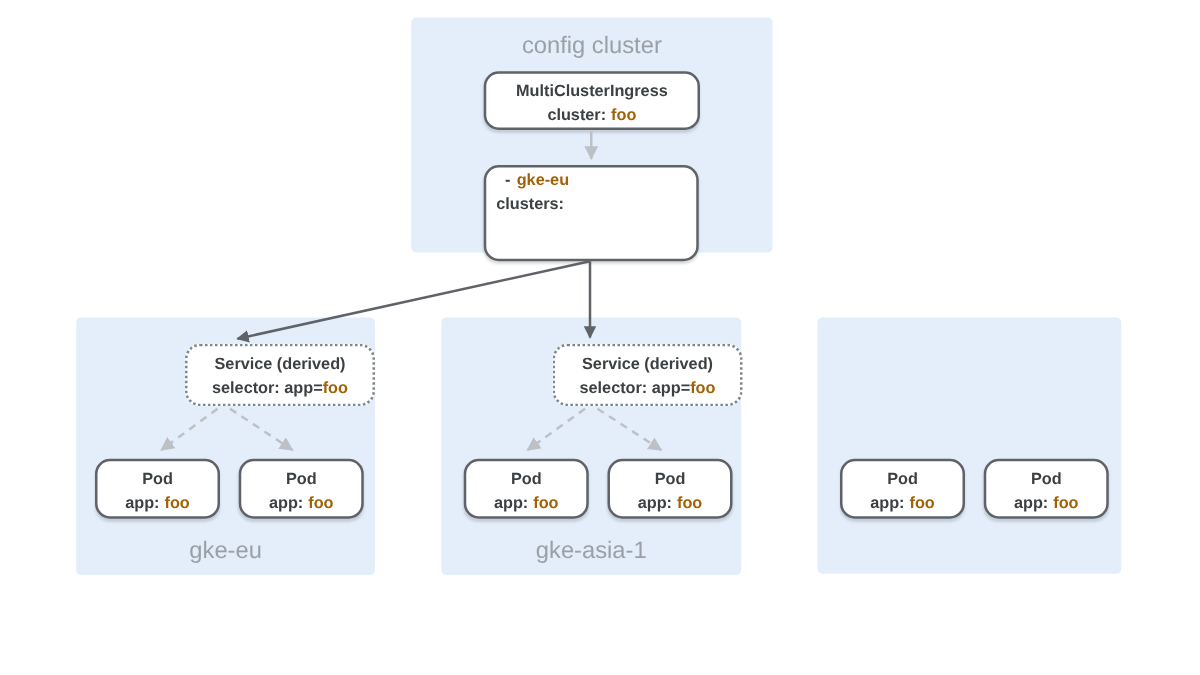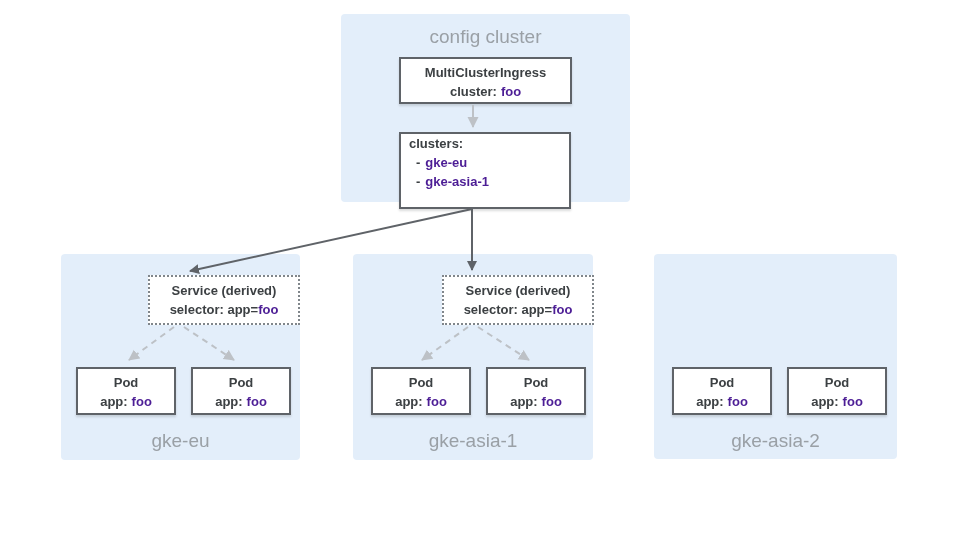--- a/index.html
+++ b/index.html
@@ -9,59 +9,56 @@
     background:#ffffff;
   }
   .panel{
     position:absolute;background:#E3EEFA;border-radius:4px;
   }
   .panel-title{
     position:absolute;left:0;right:0;text-align:center;
     color:#9AA0A6;font-size:19px;font-weight:400;
   }
   .box{
-    position:absolute;background:#ffffff;border:2px solid #5F6368;border-radius:0;
+    position:absolute;background:#ffffff;border:2px solid #5F6368;border-radius:12px;
     box-sizing:border-box;text-align:center;color:#3C4043;
     font-size:13px;font-weight:700;line-height:19px;
     box-shadow:0 2px 2px rgba(60,64,67,0.18);
   }
   .box.dotted{
     border:2px dotted #80868B;box-shadow:none;margin-left:45px;
   }
   .box .pad{padding-top:4px;}
   .left-align{text-align:left;padding-left:8px;}
   .indent{padding-left:15px;}
-  .blue{color:#4c1d95;}
+  .blue{color:#a16207;}
   .gap{margin-left:4px;}
   .dashgap{margin-right:5px;}
   svg.arrows{position:absolute;left:0;top:0;z-index:10;pointer-events:none;}
 </style>
 </head>
 <body>
 
 <div class="stage">
 
-  <div class="panel" style="left:341px;top:14px;width:289px;height:188px;">
+  <div class="panel" style="left:329px;top:14px;width:289px;height:188px;">
     <div class="panel-title" style="top:12px;">config cluster</div>
 
     <div class="box" style="left:58px;top:43px;width:173px;height:47px;">
       <div class="pad">MultiClusterIngress</div>
       <div>
         <span>cluster:</span><span class="blue gap">foo</span>
       </div>
     </div>
 
     <div class="box" style="left:58px;top:118px;width:172px;height:77px;">
-      <div class="left-align">clusters:</div>
       <div class="left-align indent">
         <span class="dashgap">-</span><span class="blue">gke-eu</span>
       </div>
-      <div class="left-align indent">
-        <span class="dashgap">-</span><span class="blue">gke-asia-1</span>
-      </div>
+      <div class="left-align">clusters:</div>
     </div>
   </div>
 
   <div class="panel" style="left:61px;top:254px;width:239px;height:206px;">
     <div class="box dotted" style="left:42px;top:21px;width:152px;height:50px;">
       <div class="pad">Service (derived)</div>
       <div>
         <span>selector: app=</span><span class="blue">foo</span>
       </div>
     </div>
@@ -108,21 +105,20 @@
       <div>
         <span>app:</span><span class="blue gap">foo</span>
       </div>
     </div>
     <div class="box" style="left:133px;top:113px;width:100px;height:48px;">
       <div class="pad">Pod</div>
       <div>
         <span>app:</span><span class="blue gap">foo</span>
       </div>
     </div>
-    <div class="panel-title" style="top:176px;">gke-asia-2</div>
   </div>
 
   <svg class="arrows" width="960" height="540" viewBox="0 0 960 540">
     <defs>
       <marker id="mDark" markerUnits="userSpaceOnUse" markerWidth="12" markerHeight="12" refX="9" refY="5" orient="auto">
         <path d="M0,0 L10,5 L0,10 z" fill="#5F6368"></path>
       </marker>
       <marker id="mLight" markerUnits="userSpaceOnUse" markerWidth="14" markerHeight="14" refX="10" refY="5.5" orient="auto">
         <path d="M0,0 L11,5.5 L0,11 z" fill="#BDC1C6"></path>
       </marker>

